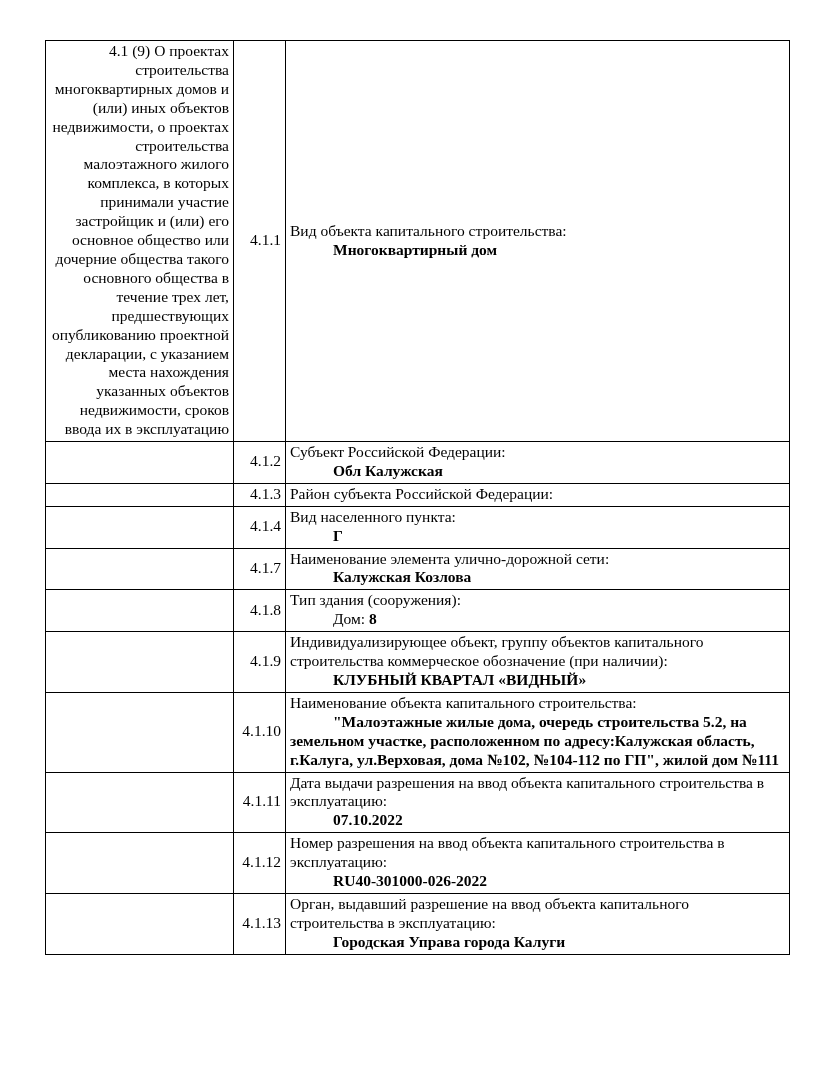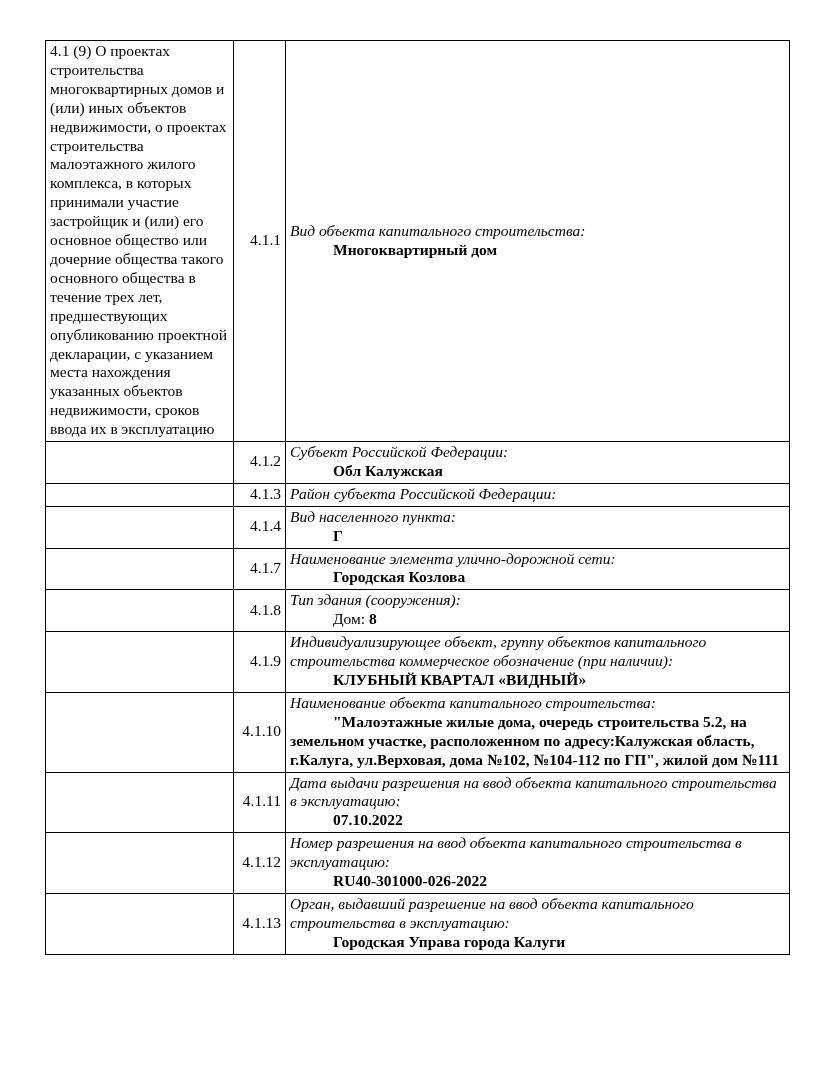--- a/index.html
+++ b/index.html
@@ -28,31 +28,31 @@
     font-size: 15.5px;
     line-height: 1.22;
     vertical-align: middle;
     padding: 1px 4px 2px 4px;
     word-wrap: break-word;
   }
   td.left-col {
     width: 188px;
     vertical-align: top;
     padding: 1px 3px 2px 3px;
-    text-align: left;
+    text-align: right;
   }
   td.code-col {
     width: 52px;
     text-align: right;
     padding-left: 4px;
   }
   td.content-col {
     text-align: left;
   }
-  .field-label { font-weight: normal; font-style: italic; }
+  .field-label { font-weight: normal; }
   .value-line .prefix { font-weight: normal; margin-left: 43px; }
   .value-line .value { font-weight: bold; }
 </style>
 </head>
 <body>
 
 <div class="table-wrap">
   <table class="decl">
     <tbody>
   <tr>
@@ -91,21 +91,21 @@
     </td>
   </tr>
 
 
 
   <tr>
     <td class="left-col"></td>
     <td class="code-col">4.1.7</td>
     <td class="content-col">
       <div class="field-label">Наименование элемента улично-дорожной сети:</div>
-      <div class="value-line"><span class="prefix"></span><span class="value">Городская Козлова</span></div>
+      <div class="value-line"><span class="prefix"></span><span class="value">Калужская Козлова</span></div>
     </td>
   </tr>
 
   <tr>
     <td class="left-col"></td>
     <td class="code-col">4.1.8</td>
     <td class="content-col">
       <div class="field-label">Тип здания (сооружения):</div>
       <div class="value-line"><span class="prefix">Дом: </span><span class="value">8</span></div>
     </td>

